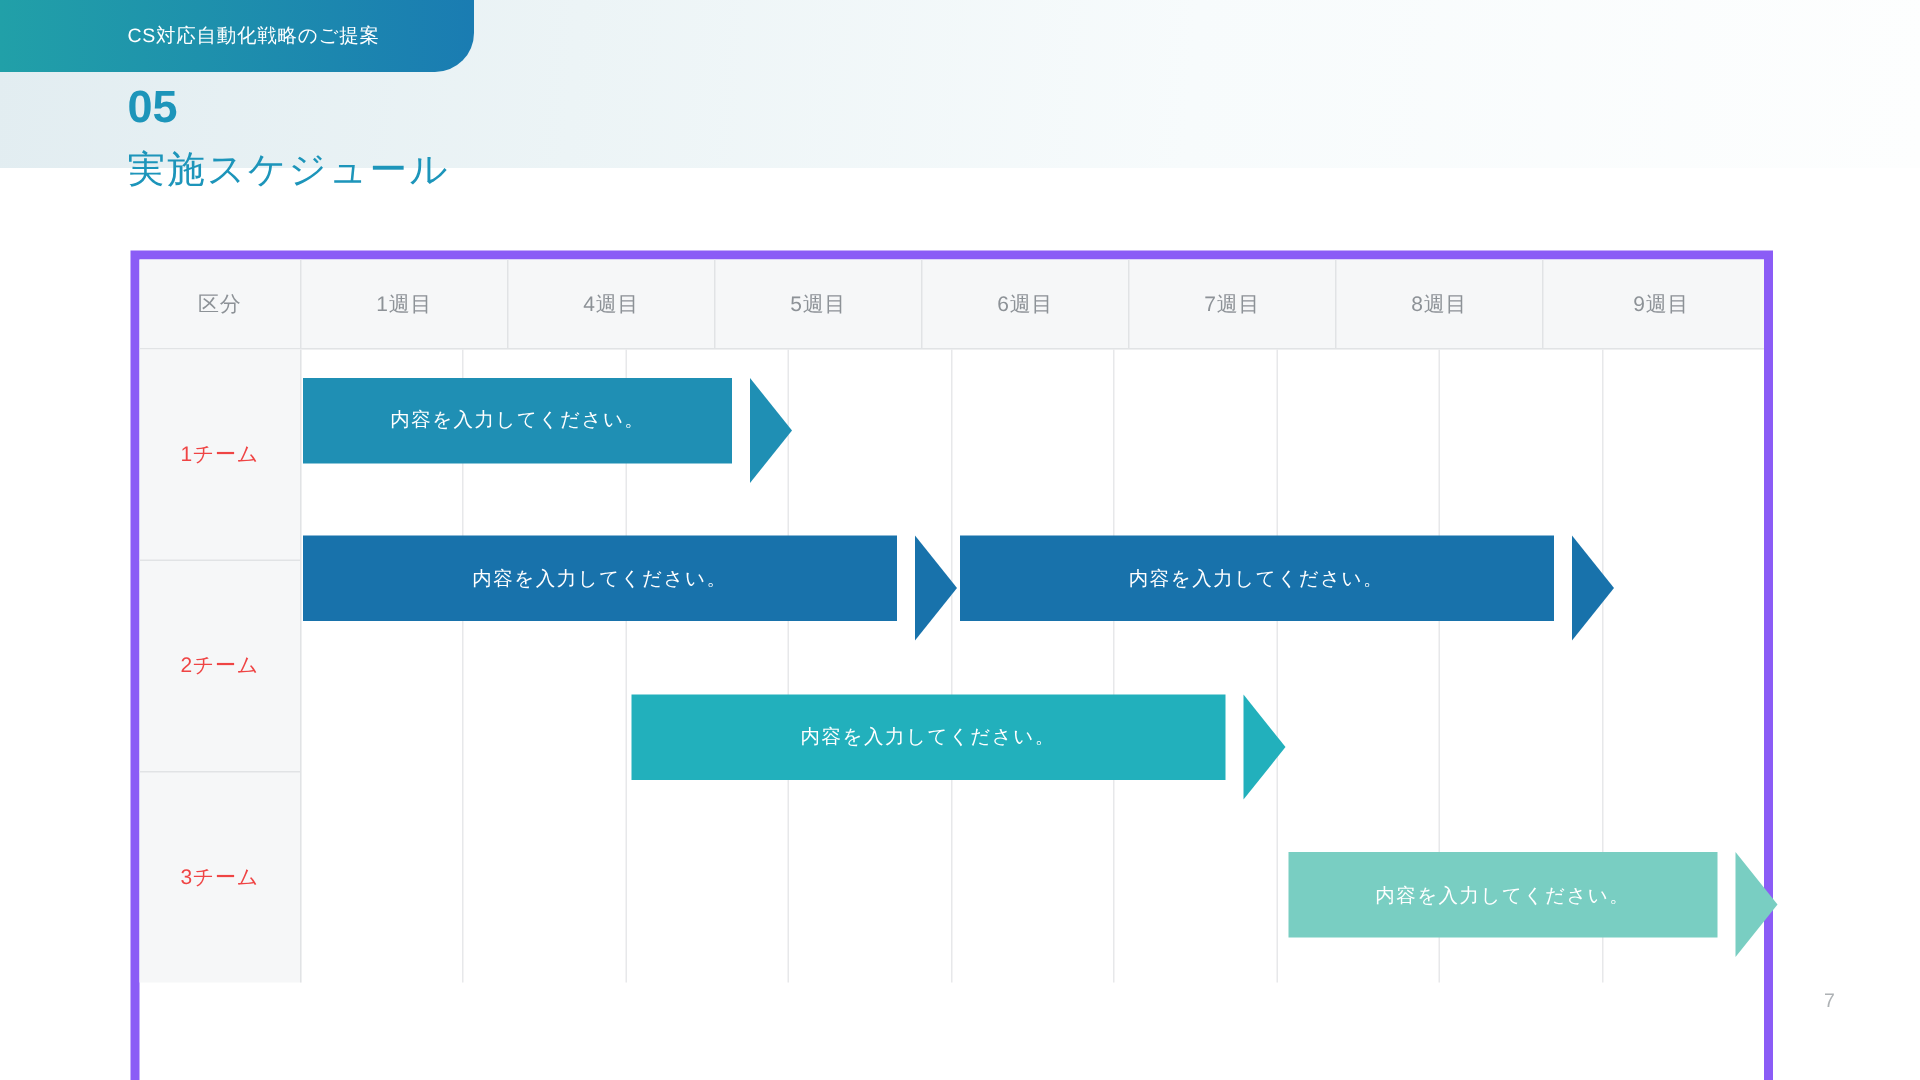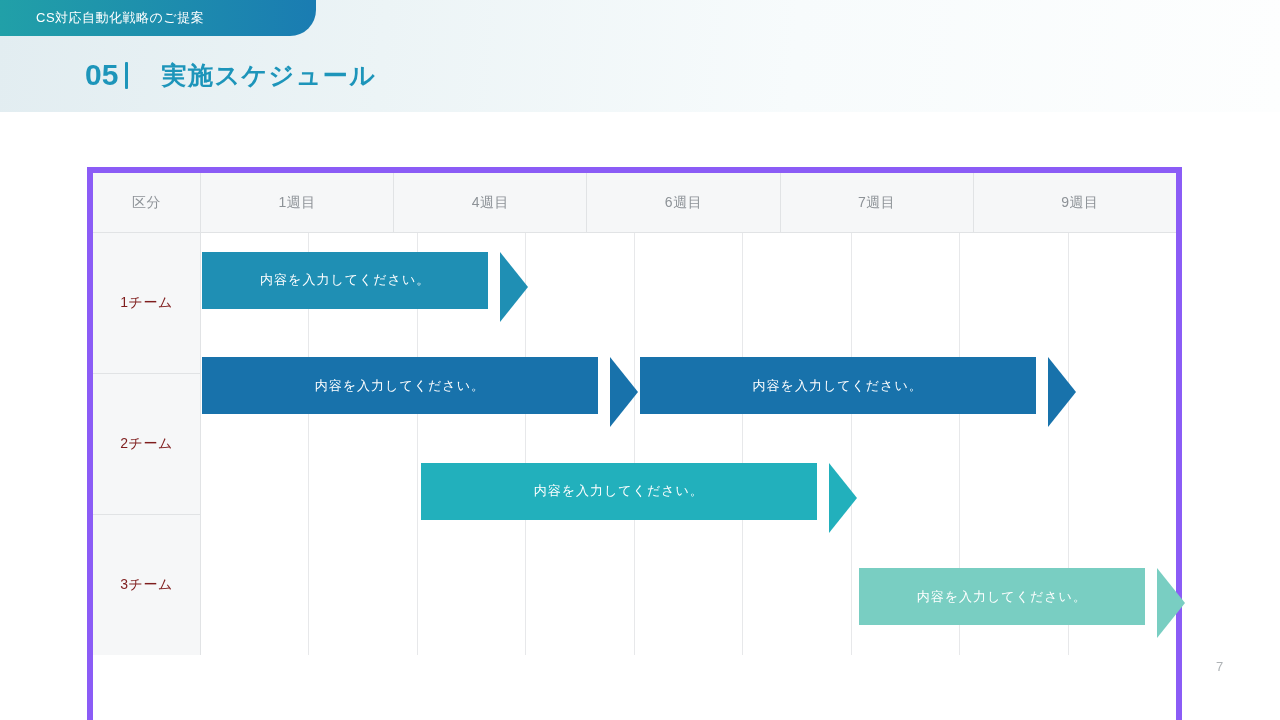--- a/index.html
+++ b/index.html
@@ -7,52 +7,52 @@
     position:relative;width:1280px;height:720px;overflow:hidden;
     background:#ffffff;font-family:"Liberation Sans",sans-serif;
   }
   
   .top-band{
     position:absolute;top:0;left:0;width:1280px;height:112px;
     background:linear-gradient(95deg,#e2edf1 0%,#ecf4f6 30%,#f7fbfc 62%,#fdfefe 100%);
   }
   
   .ribbon{
-    position:absolute;top:0;left:0;width:316px;height:36px;
+    position:absolute;top:0;left:0;width:316px;height:48px;
     border-bottom-right-radius:26px;
     background:linear-gradient(90deg,#21a0a8 0%,#1a7cb2 100%);
-    display:flex;align-items:center;box-sizing:border-box;padding-left:36px;
+    display:flex;align-items:center;box-sizing:border-box;padding-left:85px;
   }
   .ribbon-label{color:#ffffff;font-size:13px;letter-spacing:0.5px;white-space:nowrap;}
   
   .title-row{
     position:absolute;left:85px;top:57px;height:36px;
-    display:flex;align-items:center;gap:7px;color:#1d95ba;
+    display:flex;align-items:flex-start;gap:7px;color:#1d95ba;flex-direction:column;
   }
   .title-num{font-size:30px;font-weight:bold;line-height:1;}
   .title-sep{width:3px;height:27px;background:#1d95ba;border-radius:1px;}
-  .title-text{font-size:25px;font-weight:bold;letter-spacing:1.5px;line-height:1;margin-left:26px;}
+  .title-text{font-size:25px;font-weight:normal;letter-spacing:1.5px;line-height:1;}
   
   .gantt{
     position:absolute;left:87px;top:167px;width:1095px;height:569px;
     border:6px solid #8b5cf6;box-sizing:border-box;background:#ffffff;
   }
   .g-header{display:flex;height:60px;background:#f6f7f8;border-bottom:1px solid #e1e3e5;box-sizing:border-box;}
   .g-cell{
     flex:1;display:flex;align-items:center;justify-content:center;
     color:#8d9297;font-size:14px;letter-spacing:0.5px;
     border-right:1px solid #e1e3e5;box-sizing:border-box;
   }
   .g-cell:last-child{border-right:none;padding-left:10px;}
   .g-corner{flex:0 0 108px;}
   .g-body{display:flex;height:422px;}
   .g-labels{flex:0 0 108px;background:#f6f7f8;border-right:1px solid #e1e3e5;box-sizing:border-box;display:flex;flex-direction:column;}
   .g-label-cell{
     flex:1;display:flex;align-items:center;justify-content:center;
-    color:#7f1d1d;font-size:14px;letter-spacing:0.5px;
+    color:#ef4444;font-size:14px;letter-spacing:0.5px;
     border-bottom:1px solid #e1e3e5;box-sizing:border-box;
   }
   .g-label-cell:last-child{border-bottom:none;}
   .g-grid{flex:1;display:flex;}
   .g-col{flex:1;border-right:1px solid #e7e8ea;box-sizing:border-box;}
   .g-col:last-child{border-right:none;}
   
   .bars-layer{position:absolute;top:0;left:0;width:100%;height:100%;pointer-events:none;}
   .bar{position:absolute;height:70px;display:flex;align-items:flex-start;pointer-events:auto;gap:12px;}
   .bar-body{
@@ -82,22 +82,24 @@
     <span class="title-num">05</span>
     <span class="title-sep"></span>
     <span class="title-text">実施スケジュール</span>
   </div>
 
   <div class="gantt">
     <div class="g-header" id="g-header">
         <div class="g-cell g-corner">区分</div>
         <div class="g-cell">1週目</div>
         <div class="g-cell">4週目</div>
+        <div class="g-cell">5週目</div>
         <div class="g-cell">6週目</div>
         <div class="g-cell">7週目</div>
+        <div class="g-cell">8週目</div>
         <div class="g-cell">9週目</div>
       </div>
     <div class="g-body">
       <div class="g-labels" id="g-labels">
           <div class="g-label-cell">1チーム</div>
           <div class="g-label-cell">2チーム</div>
           <div class="g-label-cell">3チーム</div>
         </div>
       <div class="g-grid" id="g-grid">
           <div class="g-col"></div>

